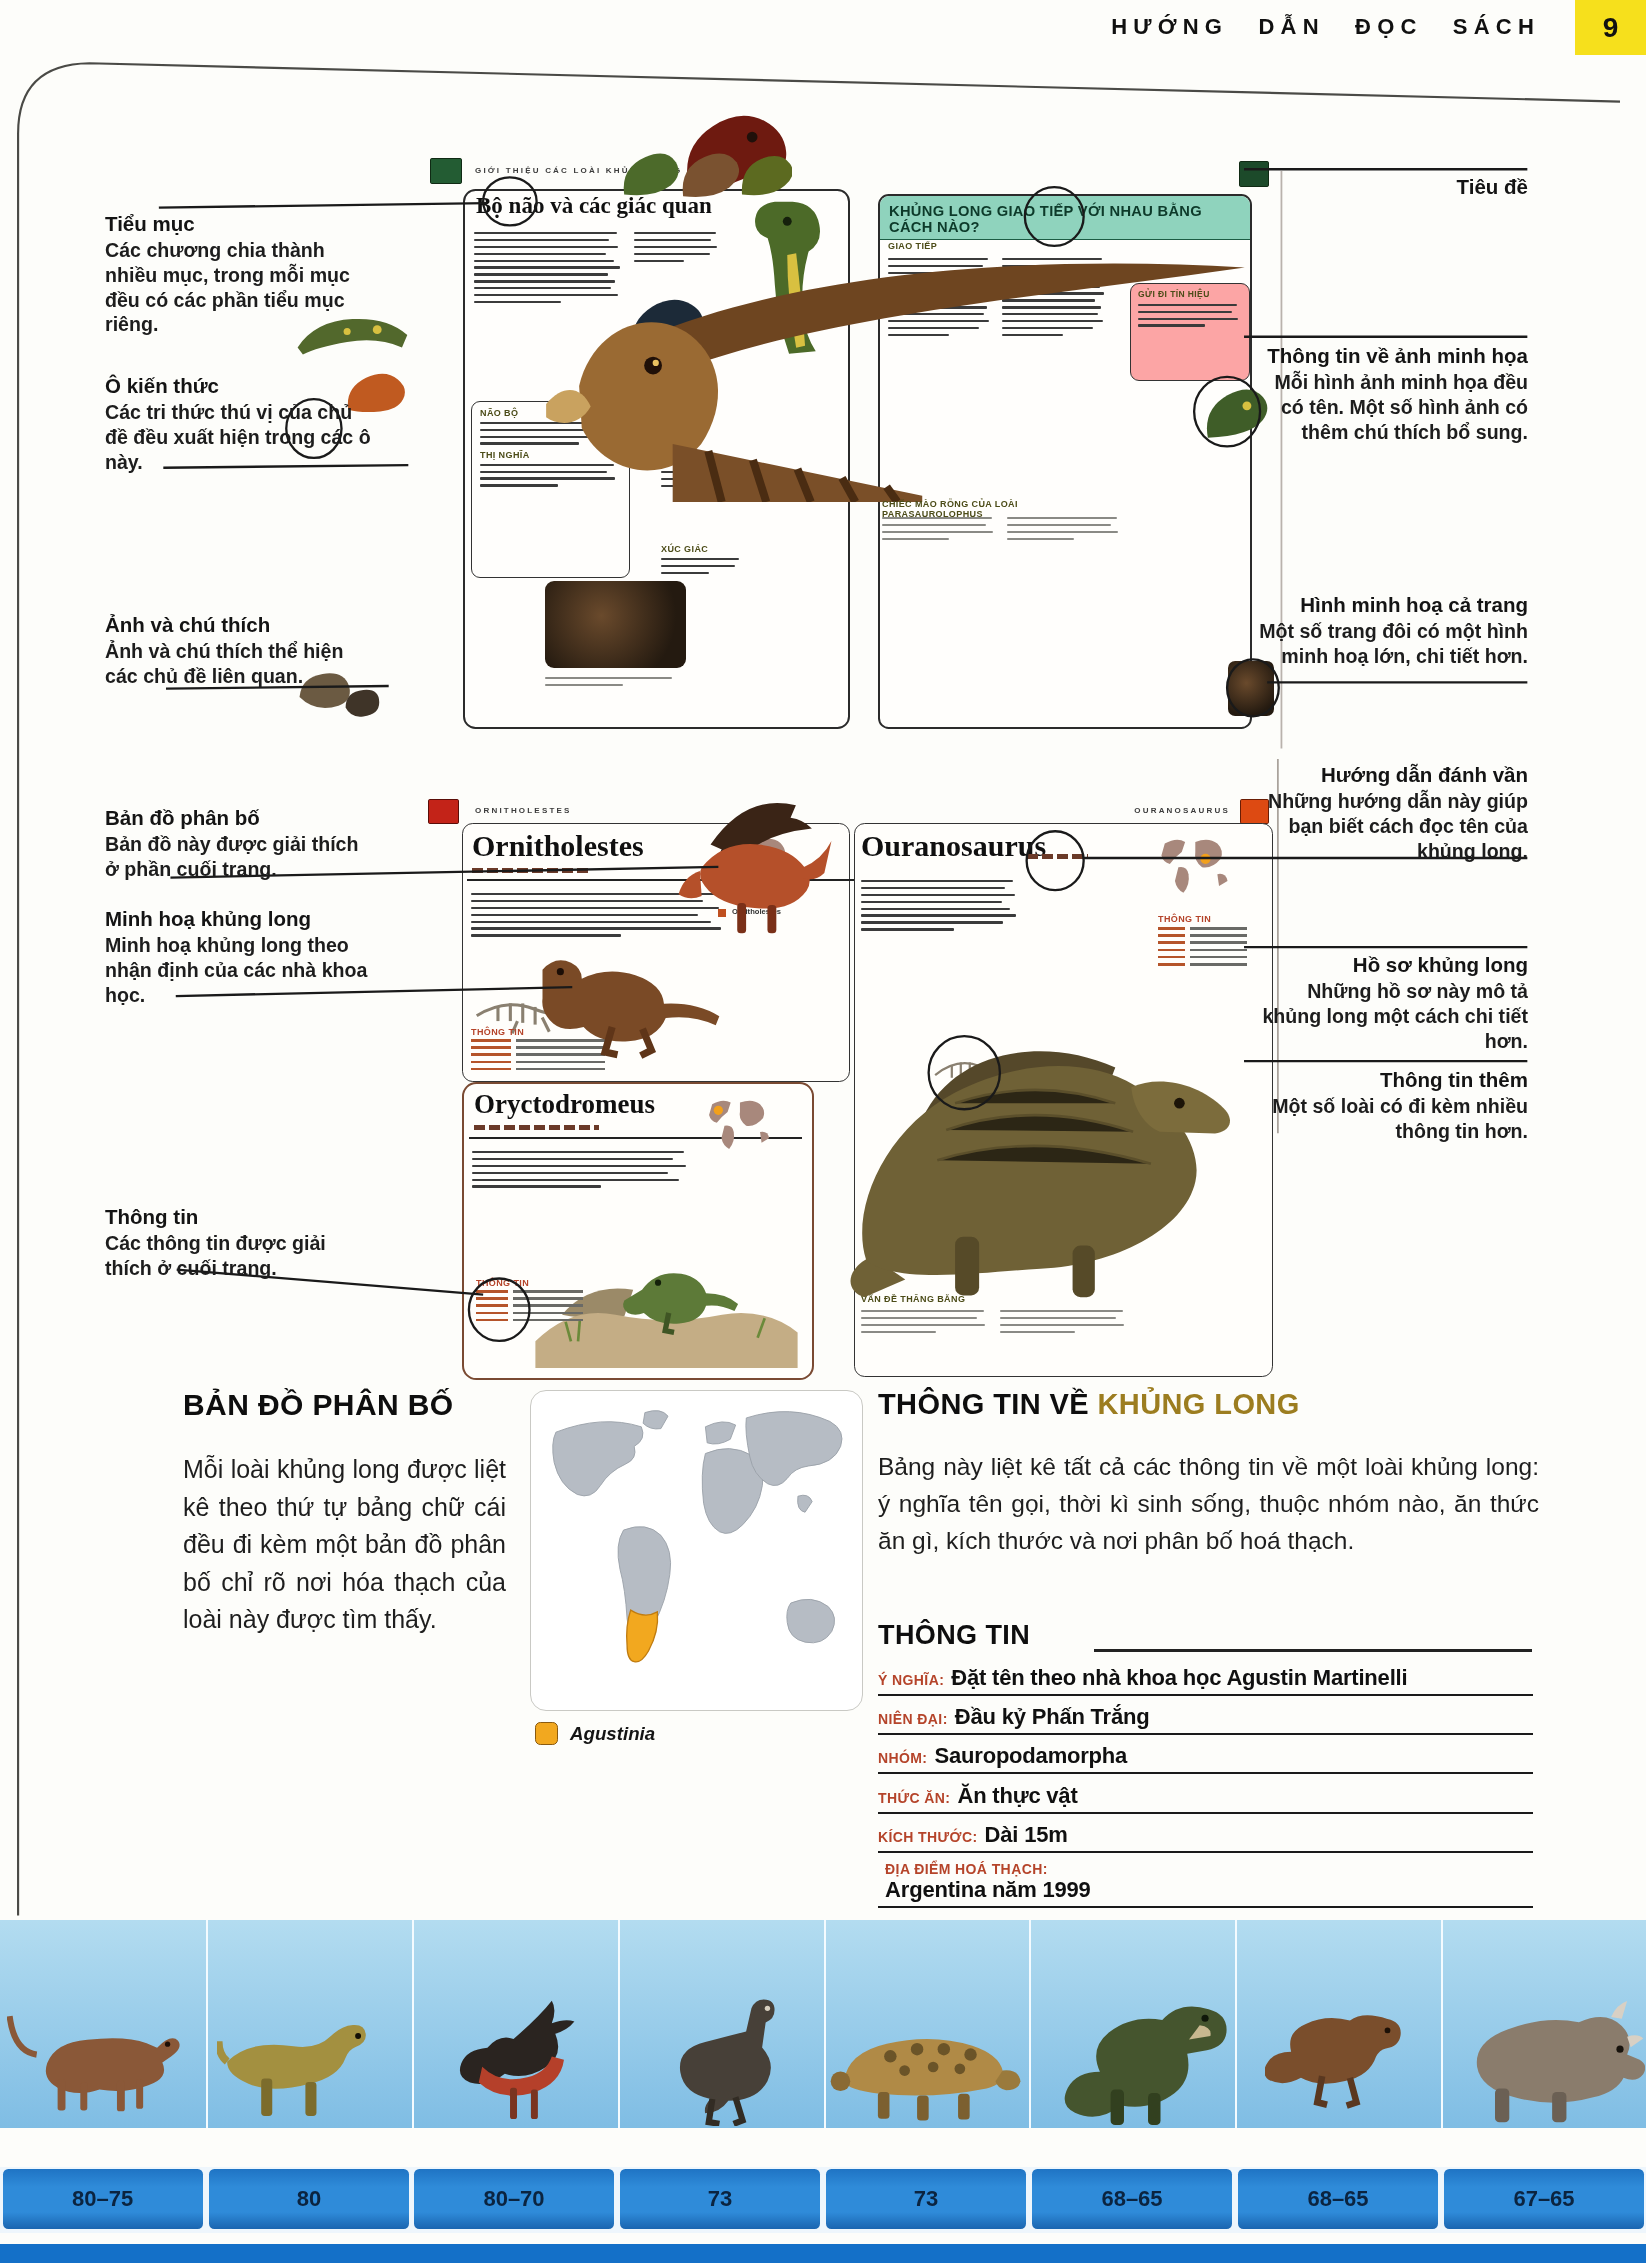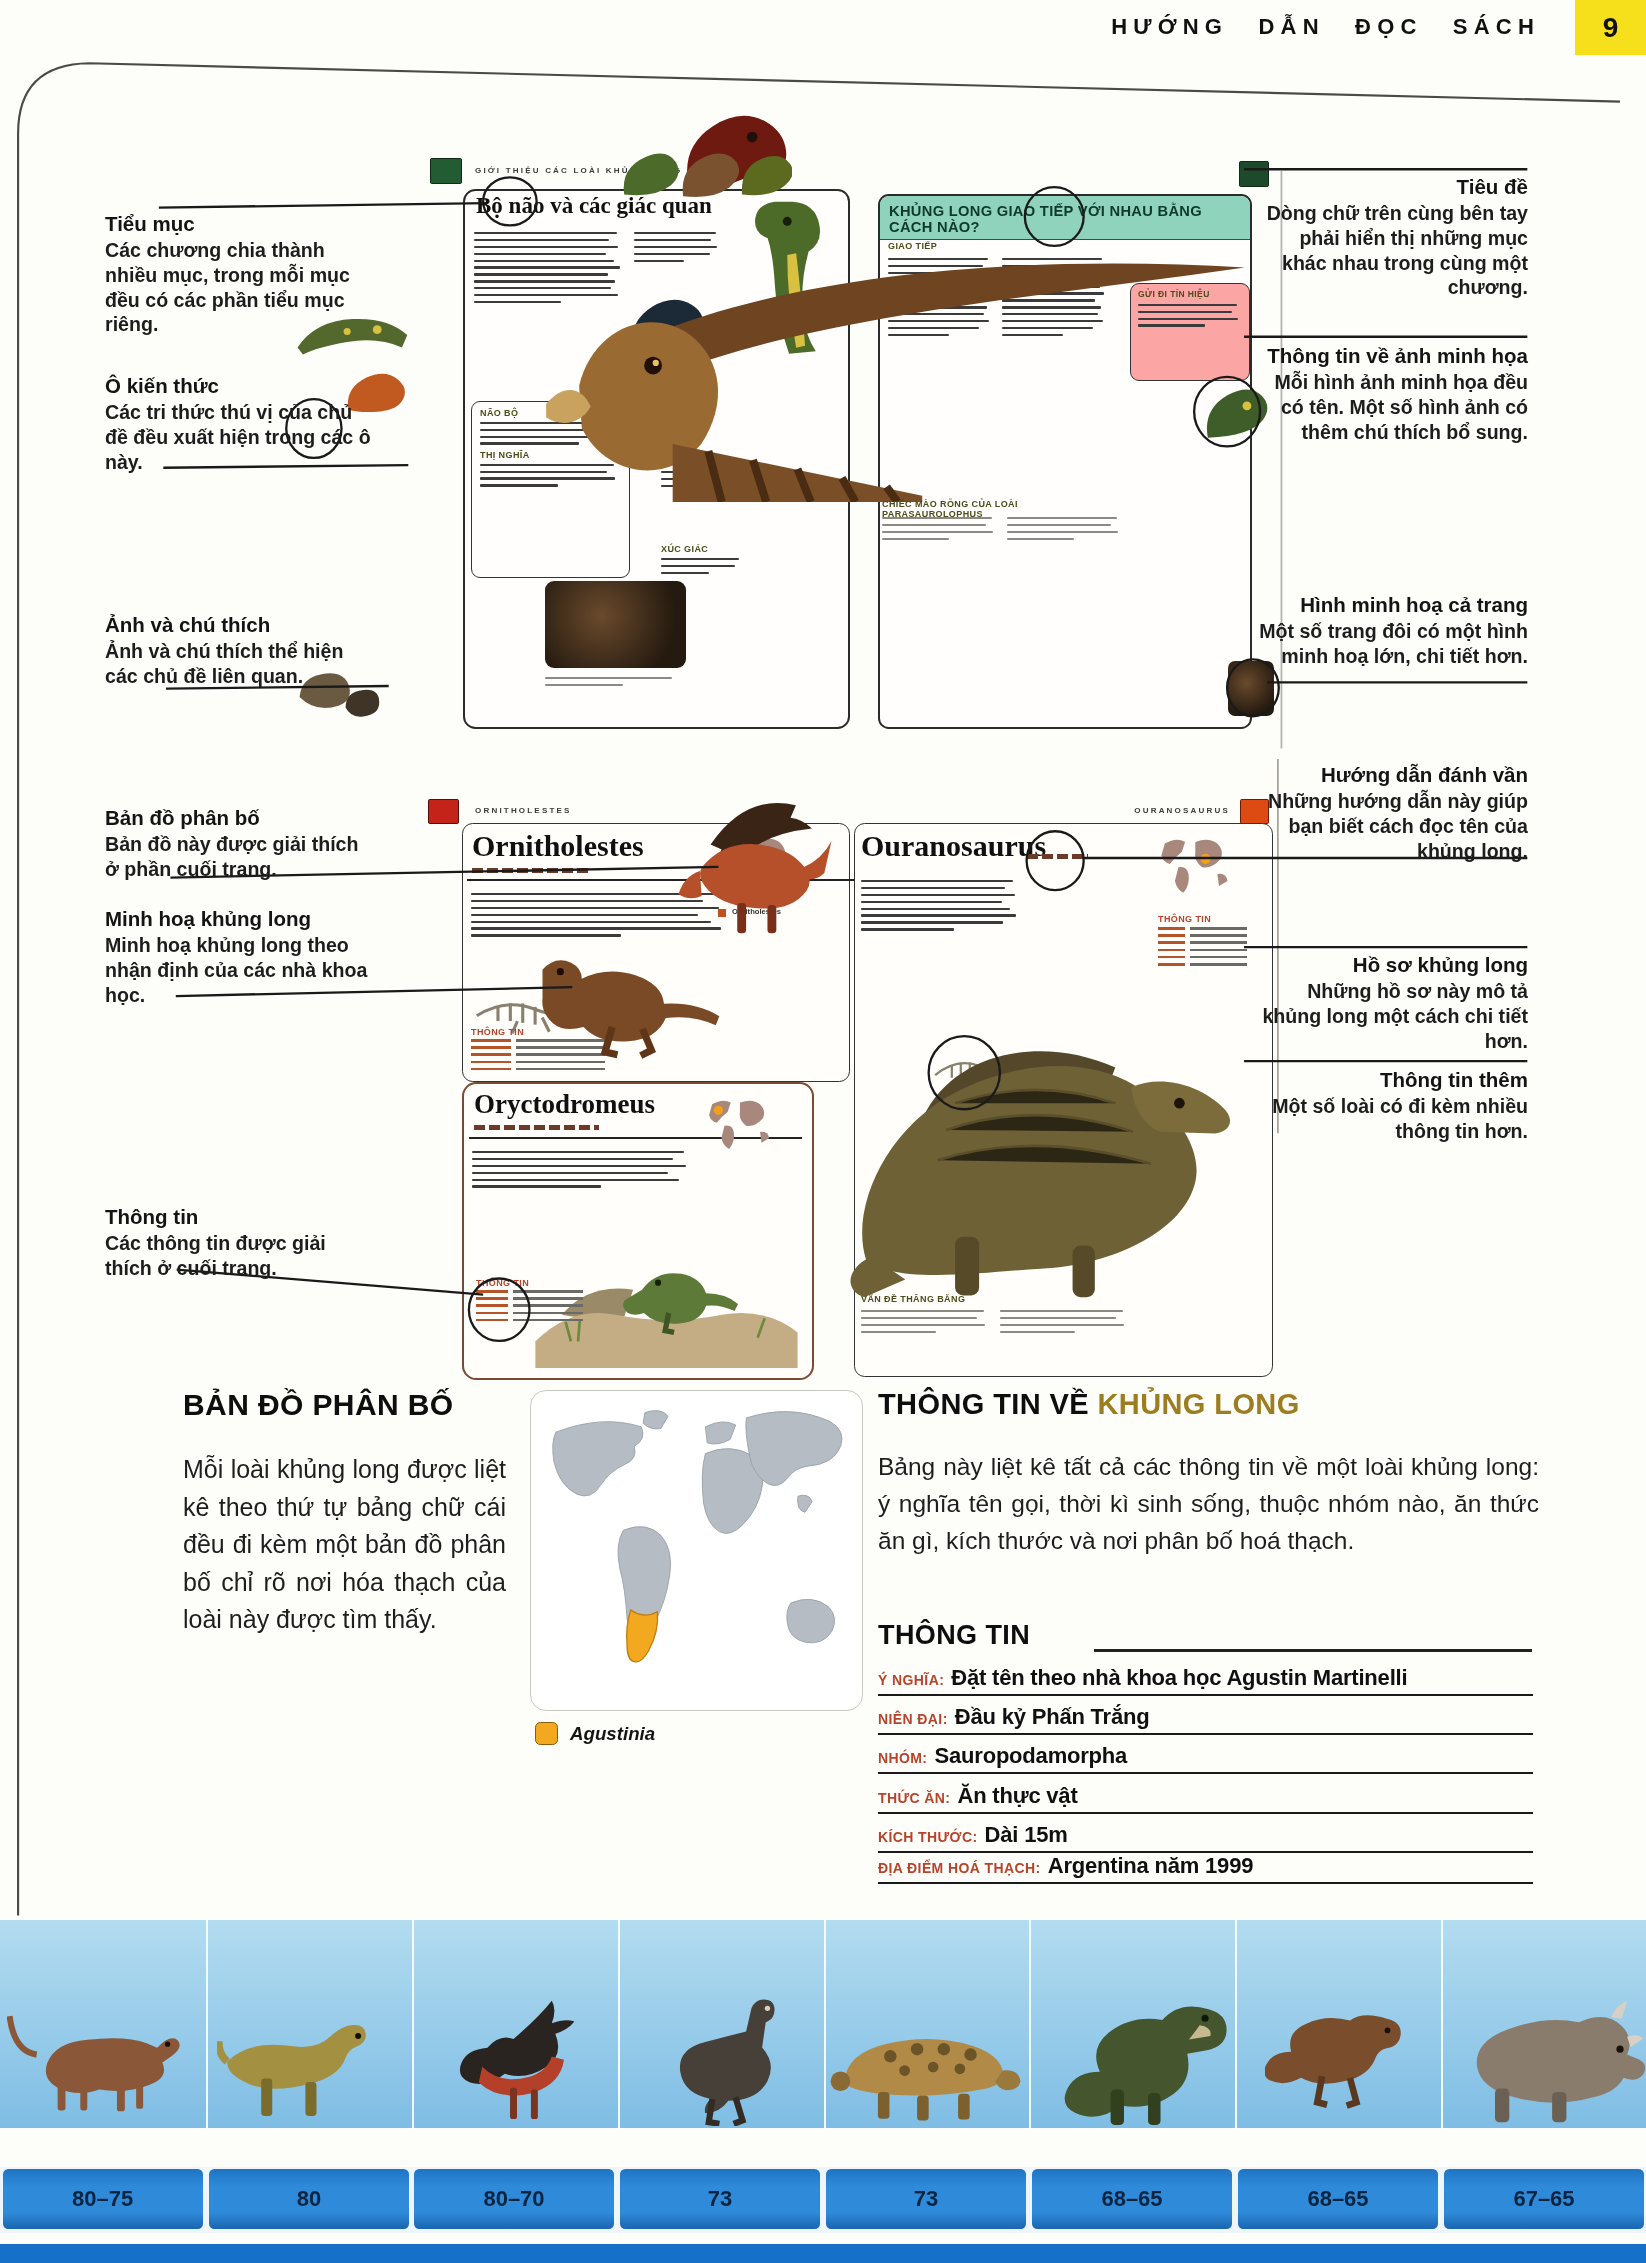--- a/index.html
+++ b/index.html
@@ -499,21 +499,20 @@
     <h4>Minh hoạ khủng long</h4>
     <p>Minh hoạ khủng long theo nhận định của các nhà khoa học.</p>
   </div>
   <div class="abs ann" style="left:105px;top:1205px;width:272px;">
     <h4>Thông tin</h4>
     <p>Các thông tin được giải thích ở cuối trang.</p>
   </div>
 
   <div class="abs ann ann-r" style="left:1255px;top:175px;width:273px;">
     <h4>Tiêu đề</h4>
-    <p>Dòng chữ trên cùng bên tay phải hiển thị những mục khác nhau trong cùng một chương.</p>
   </div>
   <div class="abs ann ann-r" style="left:1255px;top:344px;width:273px;">
     <h4>Thông tin về ảnh minh họa</h4>
     <p>Mỗi hình ảnh minh họa đều có tên. Một số hình ảnh có thêm chú thích bổ sung.</p>
   </div>
   <div class="abs ann ann-r" style="left:1255px;top:593px;width:273px;">
     <h4>Hình minh hoạ cả trang</h4>
     <p>Một số trang đôi có một hình minh hoạ lớn, chi tiết hơn.</p>
   </div>
   <div class="abs ann ann-r" style="left:1255px;top:763px;width:273px;">
@@ -570,21 +569,21 @@
         <span class="val">Sauropodamorpha</span>
       </div>
     <div class="inforow" style="top:118px;">
         <span class="lab">THỨC ĂN:</span>
         <span class="val">Ăn thực vật</span>
       </div>
     <div class="inforow" style="top:157px;">
         <span class="lab">KÍCH THƯỚC:</span>
         <span class="val">Dài 15m</span>
       </div>
-    <div class="inforow" style="top:188px;">
+    <div class="inforow" style="top:196px;flex-direction:column;">
         <span class="lab">ĐỊA ĐIỂM HOÁ THẠCH:</span>
         <span class="val">Argentina năm 1999</span>
       </div>
   </div>
 
   <div class="abs tl-band1" style="left:0;top:1920px;width:1647px;height:208px;">
     <div class="tl-col" style="left:0;width:206px;">
       <svg style="position:absolute;bottom:1.8px;left:7.1px;" width="192" height="134" viewBox="0 0 220 150">
         <g fill="#8a5838">
             <path d="M172,62 q16,-16 24,-8 q6,8 -8,18 l-10,7 q8,18 -16,26 q-26,10 -56,5 q-26,9 -48,-2 q-18,-10 -12,-28 q9,-24 46,-27 q44,-5 68,4 z"></path>

